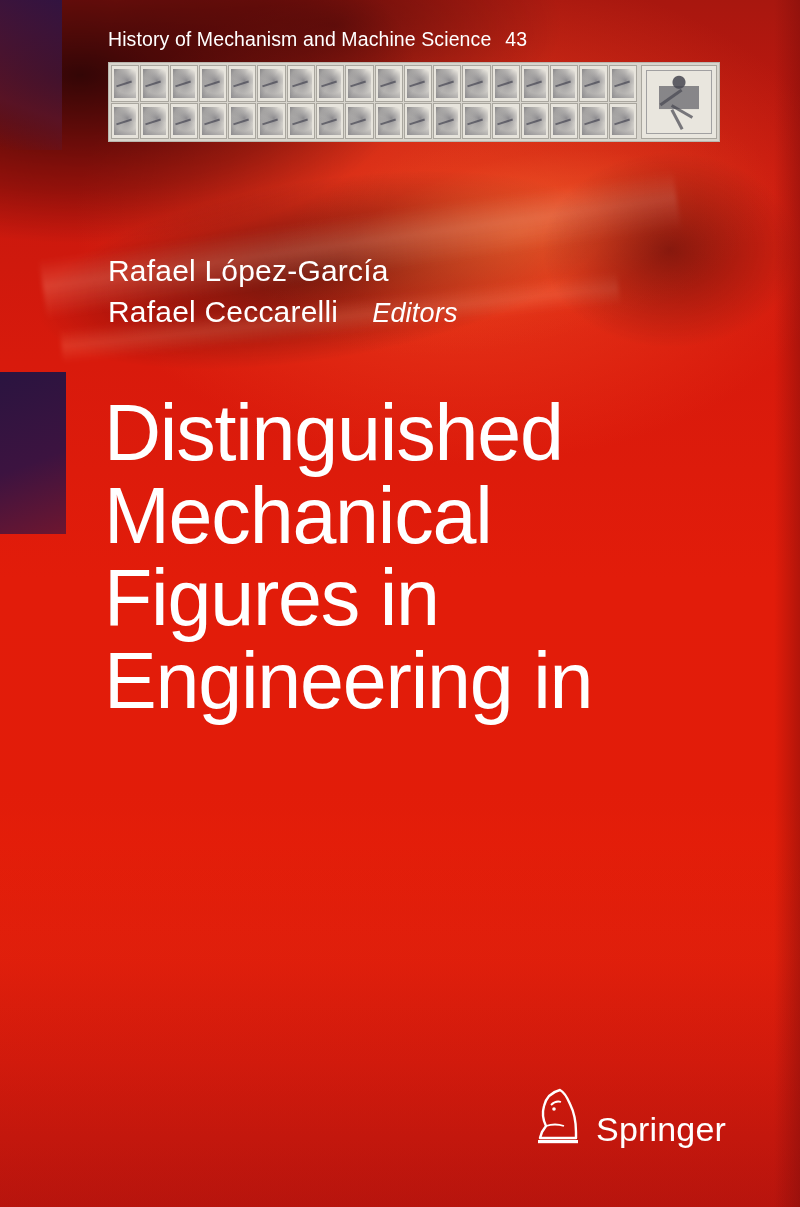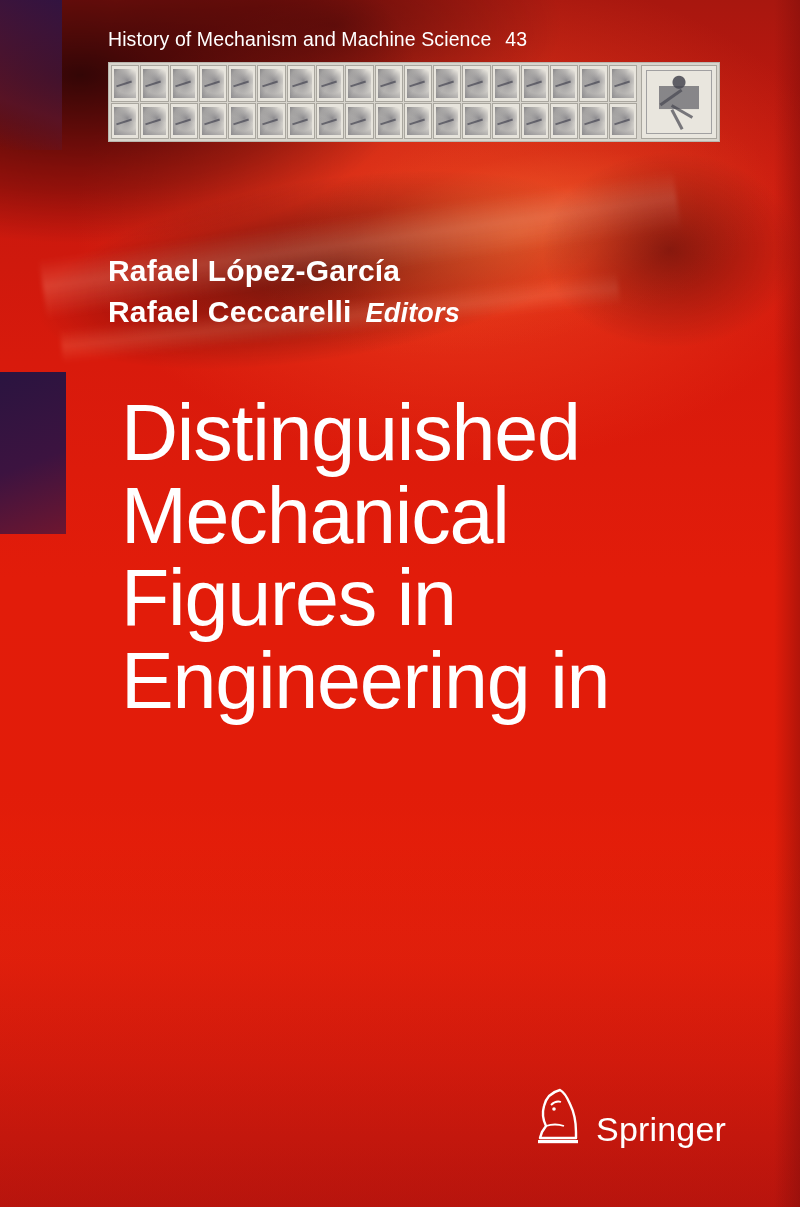--- a/index.html
+++ b/index.html
@@ -188,46 +188,44 @@
     border: 1px solid rgba(90,90,100,0.5);
   }
 
   
   .editors {
     position: absolute;
     left: 108px;
     top: 250px;
     width: 620px;
     color: #ffffff;
-    font-weight: bold;
   }
   .editor-name {
     font-size: 30px;
     line-height: 1.38;
     letter-spacing: 0.2px;
     white-space: nowrap;
   }
   .editor-role {
     font-style: italic;
     font-size: 27px;
-    margin-left: 14px;
+    margin-left: 34px;
   }
 
   
   .title {
     position: absolute;
     left: 104px;
     top: 392px;
     width: 640px;
     color: #ffffff;
     font-size: 79px;
     line-height: 1.045;
     letter-spacing: -1.2px;
     font-weight: 400;
-    margin-left: 17px;
   }
   .title-line { white-space: nowrap; display: block; }
 
   
   .logo {
     position: absolute;
     left: 530px;
     top: 1084px;
     width: 210px;
     height: 72px;

